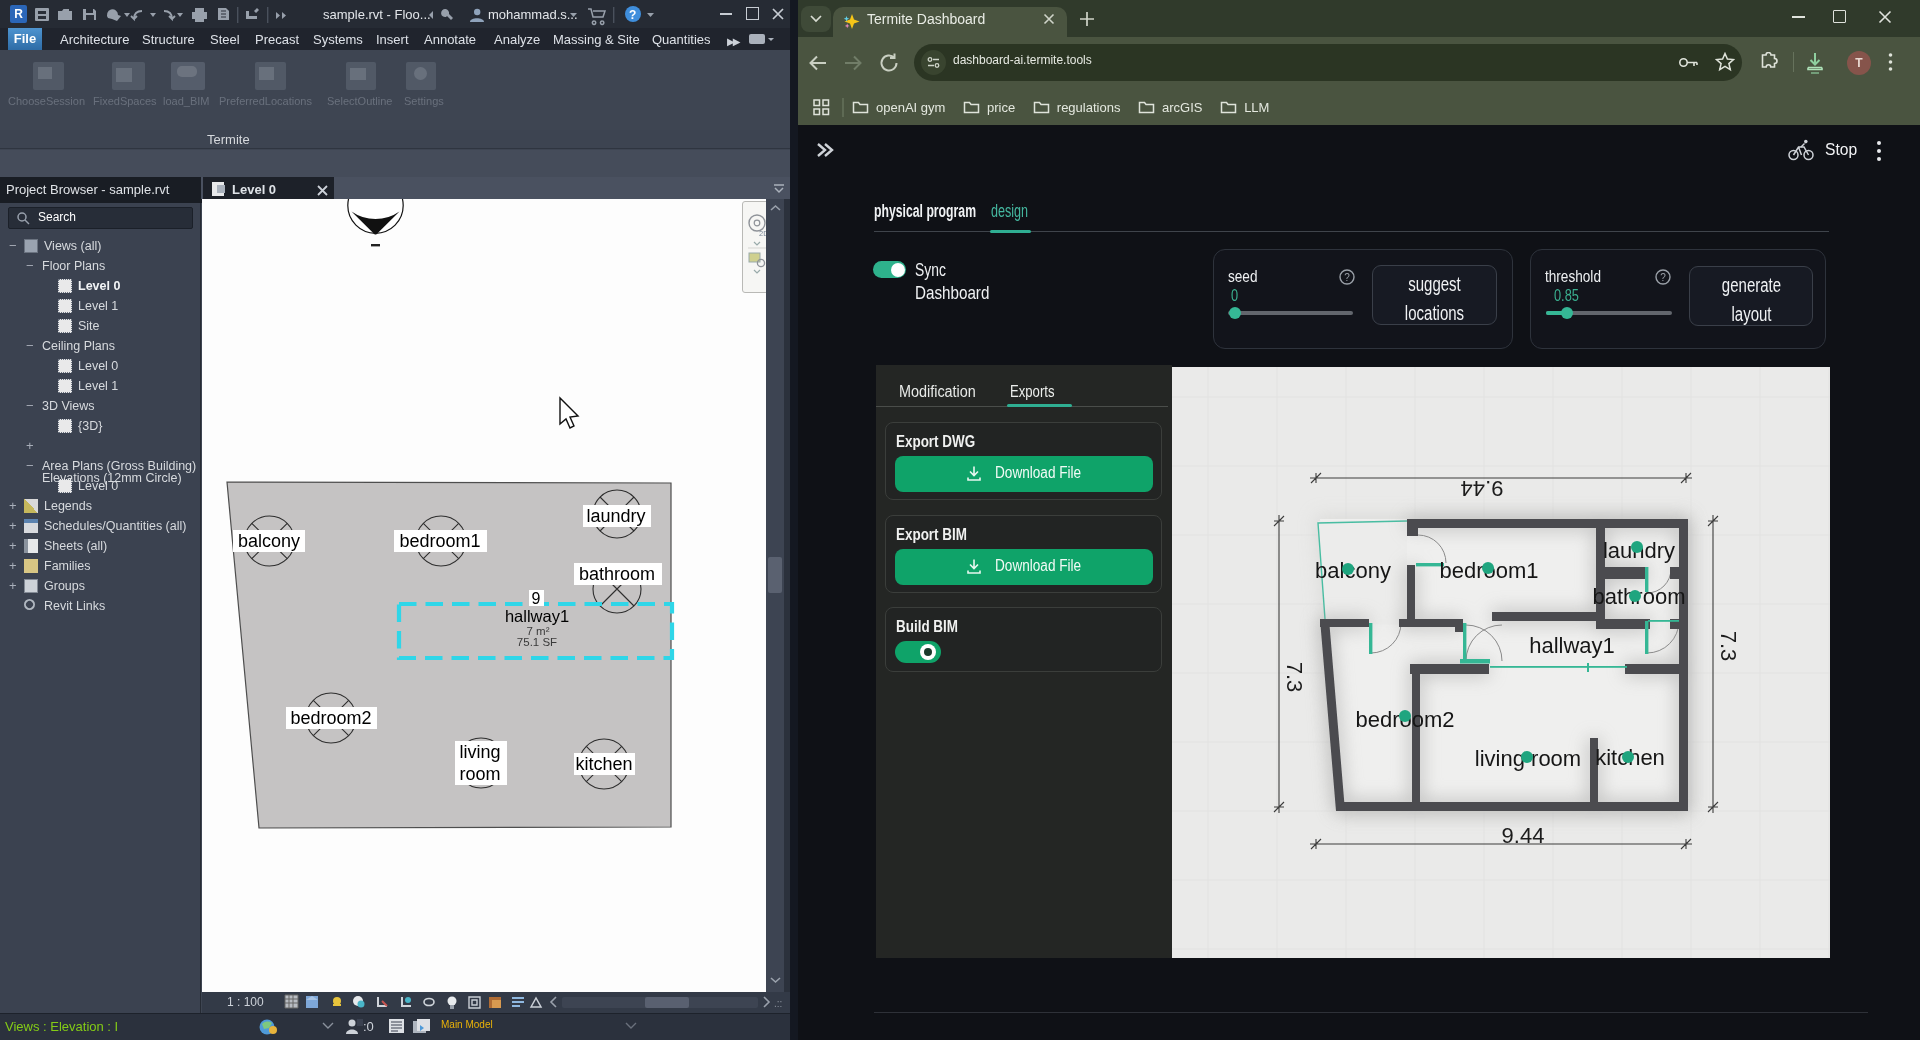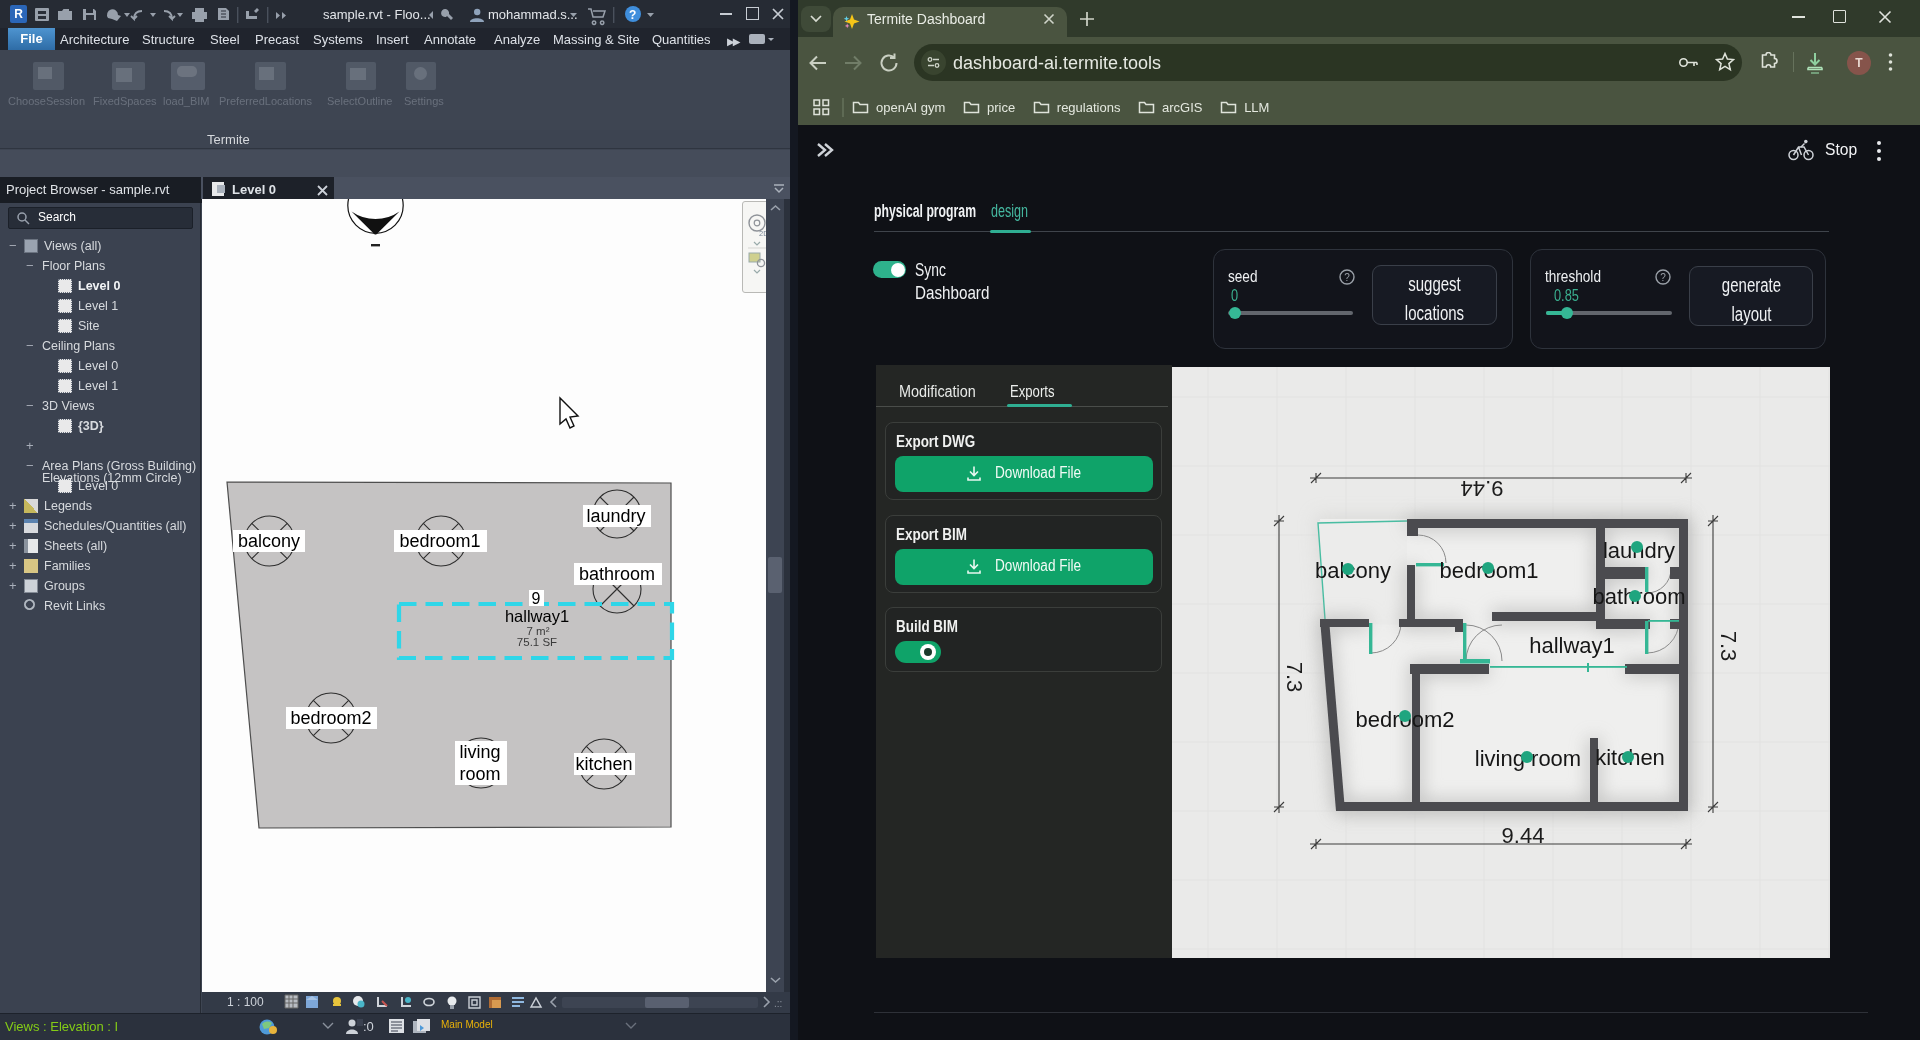--- a/index.html
+++ b/index.html
@@ -67,21 +67,21 @@
     <text x="599" y="15" fill="#fff" font-size="12" font-weight="bold" font-family="Liberation Sans">?</text>
     <path d="M617 9 l3.5 4 3.5 -4 z" fill="#98a0ab"></path>
   </svg>
   <div class="abs" style="left:720px;top:13px;width:12px;height:2px;background:#c7ccd3;"></div>
   <div class="abs" style="left:746px;top:7px;width:13px;height:13px;border:1.6px solid #c7ccd3;"></div>
   <svg class="abs" style="left:771px;top:7px;" width="14" height="14">
       <path d="M2 2 L12 12 M12 2 L2 12" stroke="#c7ccd3" stroke-width="1.7"></path>
     </svg>
 
   <div class="abs" style="left:0;top:28px;width:790px;height:22px;background:#20242d;"></div>
-  <div class="abs" style="left:8px;top:28px;width:47px;height:22px;background:linear-gradient(#4e94d0,#2e6ca6);color:#fff;font-size:13px;font-weight:bold;text-align:center;line-height:22px;">File</div>
+  <div class="abs" style="left:8px;top:28px;width:34px;height:22px;background:linear-gradient(#4e94d0,#2e6ca6);color:#fff;font-size:13px;font-weight:bold;text-align:center;line-height:22px;">File</div>
   <div class="abs" style="top:28px;left:0;height:22px;line-height:23px;font-size:13px;color:#dde1e7;white-space:nowrap;width:790px;">
     <span class="abs" style="left:60px;">Architecture</span>
       <span class="abs" style="left:142px;">Structure</span>
       <span class="abs" style="left:210px;">Steel</span>
       <span class="abs" style="left:255px;">Precast</span>
       <span class="abs" style="left:313px;">Systems</span>
       <span class="abs" style="left:376px;">Insert</span>
       <span class="abs" style="left:424px;">Annotate</span>
       <span class="abs" style="left:494px;">Analyze</span>
       <span class="abs" style="left:553px;">Massing &amp; Site</span>
@@ -162,21 +162,21 @@
         <s style="left:78px;">Level 0</s>
       </div>
     <div class="trow" style="top:140px;">
         <b class="icd" style="left:58px;"></b>
         <s style="left:78px;">Level 1</s>
       </div>
     <div class="trow" style="top:160px;">
         <i class="exp" style="left:26px;">−</i>
         <s style="left:42px;">3D Views</s>
       </div>
-    <div class="trow" style="top:180px;font-weight:bold;">
+    <div class="trow" style="top:180px;">
         <b class="icd" style="left:58px;"></b>
         <s style="left:78px;">{3D}</s>
       </div>
     <div class="trow" style="top:200px;">
         <i class="exp" style="left:26px;">+</i>
         <s style="left:42px;margin-top:32px;">Elevations (12mm Circle)</s>
       </div>
     <div class="trow" style="top:220px;">
         <i class="exp" style="left:26px;">−</i>
         <s style="left:42px;">Area Plans (Gross Building)</s>
@@ -414,21 +414,21 @@
   <svg class="abs" style="left:88px;top:52px;" width="22" height="22" viewBox="0 0 22 22">
       <path d="M18.5 11 a7.5 7.5 0 1 1 -2.2 -5.3 M16.5 1.5 v4.5 h-4.5" fill="none" stroke="#c9cfc2" stroke-width="2"></path>
     </svg>
   <div class="abs" style="left:124px;top:44px;width:828px;height:37px;background:#2b3523;border-radius:19px;"></div>
   <div class="abs" style="left:131px;top:50px;width:25px;height:25px;background:#39442f;border-radius:50%;"></div>
   <svg class="abs" style="left:137px;top:57px;" width="13" height="11">
       <circle cx="3" cy="2.5" r="1.8" fill="none" stroke="#cfd4c9" stroke-width="1.3"></circle>
       <path d="M6 2.5 H12 M1 8.5 H7" stroke="#cfd4c9" stroke-width="1.3"></path>
       <circle cx="10" cy="8.5" r="1.8" fill="none" stroke="#cfd4c9" stroke-width="1.3"></circle>
     </svg>
-  <div class="abs" style="left:163px;top:53px;color:#e6e9e2;font-size:18px;">dashboard-ai.termite.tools</div>
+  <div class="abs" style="left:163px;top:53px;color:#e6e9e2;font-size:12px;">dashboard-ai.termite.tools</div>
   <svg class="abs" style="left:888px;top:55px;" width="22" height="15" viewBox="0 0 22 15">
       <circle cx="5.5" cy="7.5" r="3.7" fill="none" stroke="#dfe3da" stroke-width="1.6"></circle>
       <path d="M9 7.5 H19 M16 7.5 v3.4 M19 7.5 v2.4" stroke="#dfe3da" stroke-width="1.6" fill="none"></path>
     </svg>
   <svg class="abs" style="left:925px;top:52px;" width="20" height="20" viewBox="0 0 20 20">
       <path d="M10 1.5 L12.4 7 L18.5 7.6 L13.9 11.6 L15.3 17.6 L10 14.4 L4.7 17.6 L6.1 11.6 L1.5 7.6 L7.6 7 Z" fill="none" stroke="#dfe3da" stroke-width="1.5"></path>
     </svg>
   <svg class="abs" style="left:968px;top:52px;" width="21" height="21" viewBox="0 0 21 21">
       <path d="M8 3 a2.3 2.3 0 0 1 5 0 h3.5 v3.5 a2.3 2.3 0 0 1 0 5 v3.5 h-3.7 a2.3 2.3 0 0 0 -4.6 0 H4.5 v-12 Z" fill="none" stroke="#dfe3da" stroke-width="1.6"></path>
     </svg>

